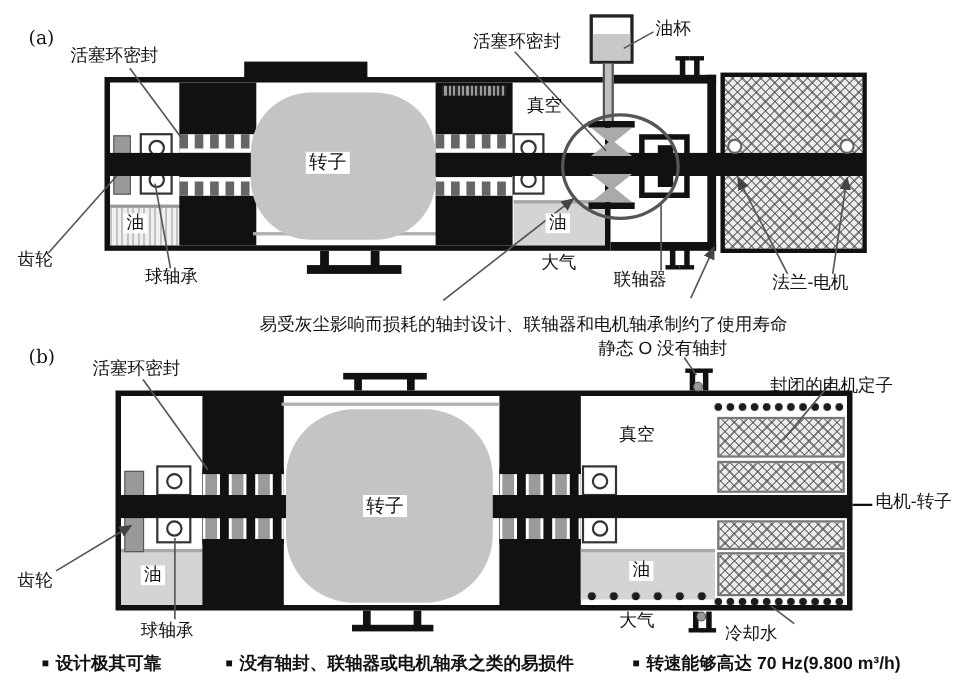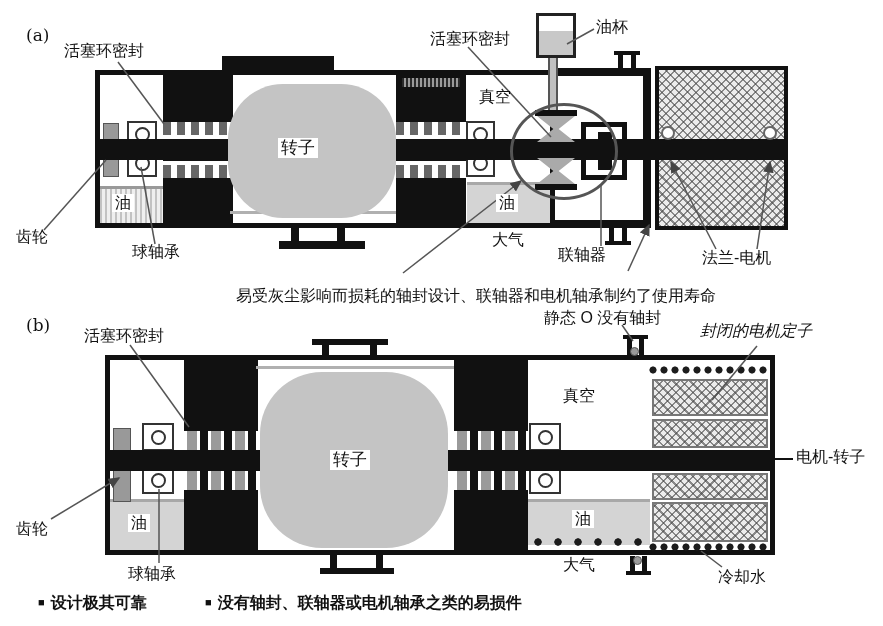--- a/index.html
+++ b/index.html
@@ -201,37 +201,40 @@
   <div class="abs blk fit" style="left:635px;top:335px;width:13px;height:4px;"></div>
   <div class="abs ball" style="left:630px;top:347px;width:9px;height:9px;"></div>
   <div class="abs blk fit" style="left:630px;top:556px;width:5px;height:17px;"></div>
   <div class="abs blk fit" style="left:642px;top:556px;width:5px;height:17px;"></div>
   <div class="abs blk fit" style="left:626px;top:571px;width:13px;height:4px;"></div>
   <div class="abs blk fit" style="left:638px;top:571px;width:13px;height:4px;"></div>
   <div class="abs ball" style="left:633px;top:556px;width:9px;height:9px;"></div>
 
   <div class="label" style="left:84px;top:327px;">活塞环密封</div>
   <div class="label" style="left:544px;top:309px;">静态 O 没有轴封</div>
-  <div class="label" style="left:700px;top:322px;font-style:italic;">封闭的电机定子</div>
+  <div class="label" style="left:700px;top:342px;">封闭的电机定子</div>
   <div class="label" style="left:563px;top:387px;">真空</div>
   <div class="label chip" style="left:330px;top:450px;font-size:17px;">转子</div>
   <div class="label" style="left:796px;top:448px;">电机-转子</div>
   <div class="label" style="left:16px;top:520px;">齿轮</div>
   <div class="label" style="left:128px;top:565px;">球轴承</div>
   <div class="label chip" style="left:128px;top:514px;">油</div>
   <div class="label chip" style="left:572px;top:510px;">油</div>
   <div class="label" style="left:563px;top:556px;">大气</div>
-  <div class="label" style="left:718px;top:568px;">冷却水</div>
+  <div class="label" style="left:659px;top:568px;">冷却水</div>
 
 
   <div class="footer-item" style="left:38px;">
     <span class="mk">■</span><span>设计极其可靠</span>
   </div>
   <div class="footer-item" style="left:205px;">
     <span class="mk">■</span><span>没有轴封、联轴器或电机轴承之类的易损件</span>
+  </div>
+  <div class="footer-item" style="left:575px;">
+    <span class="mk">■</span><span>转速能够高达 70 Hz(9.800 m³/h)</span>
   </div>
 
   <svg class="leaders" width="883" height="626">
     <defs>
       <marker id="arr" markerWidth="9" markerHeight="8" refX="7" refY="3.5" orient="auto">
         <path d="M0,0 L8,3.5 L0,7 z" fill="#444"></path>
       </marker>
     </defs>
     <g stroke="#555" stroke-width="1.5" fill="none">
       <line x1="118" y1="62" x2="164" y2="124"></line>

